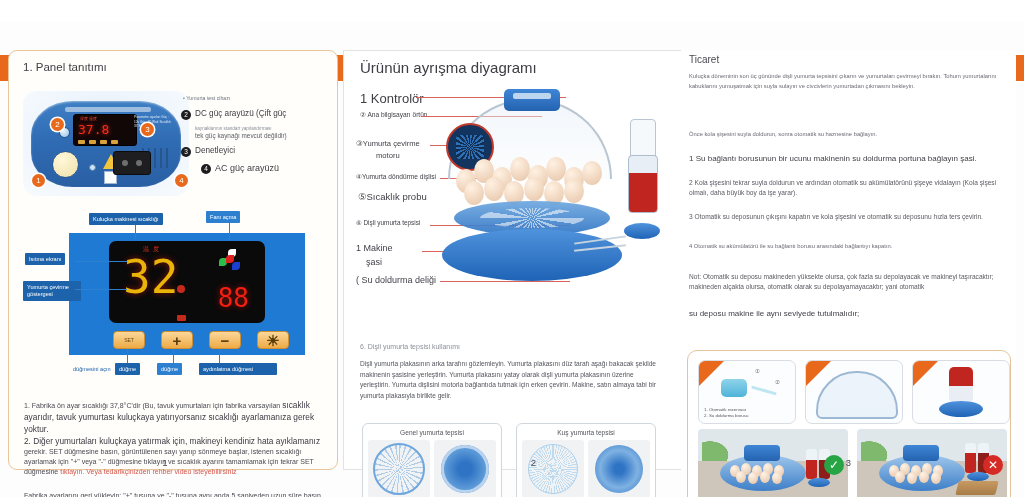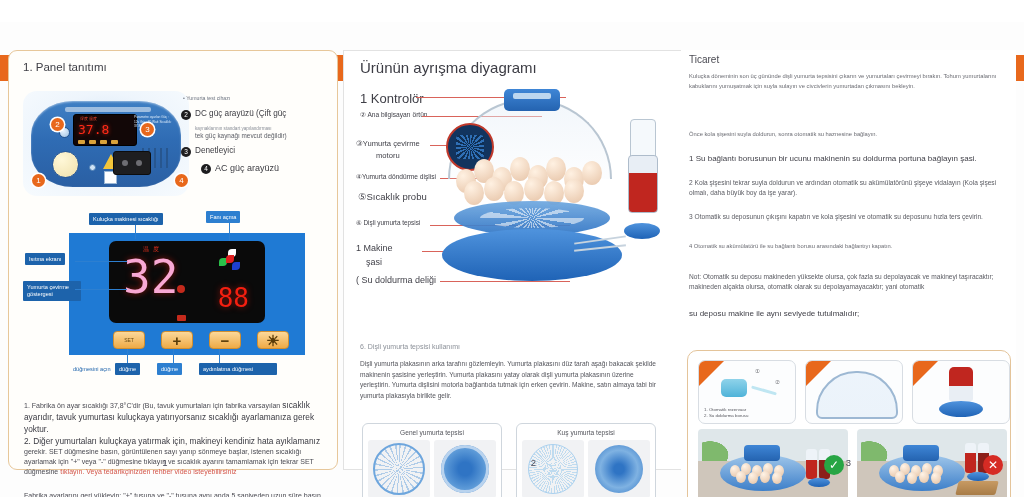--- a/index.html
+++ b/index.html
@@ -140,21 +140,21 @@
   .panel-blue{
     position:absolute;left:46px;top:24px;width:236px;height:122px;
     background:#1f7ad4;
   }
   .screen{
     position:absolute;left:86px;top:32px;width:156px;height:82px;border-radius:7px;
     background:#0a0a0a;
   }
   .seg-big{
     position:absolute;left:14px;top:14px;font-size:46px;line-height:44px;
-    color:#f9a8d4;font-family:"DejaVu Sans Mono", monospace;
+    color:#eab308;font-family:"DejaVu Sans Mono", monospace;
     text-shadow:0 0 6px rgba(244,31,16,.55);
   }
   .seg-small{
     position:absolute;right:16px;bottom:12px;font-size:26px;line-height:26px;
     color:#f41f10;font-family:"DejaVu Sans Mono", monospace;
     text-shadow:0 0 6px rgba(244,31,16,.55);
   }
   .seg-cn{position:absolute;left:34px;top:4px;font-size:6px;color:#e8301d;letter-spacing:4px;}
   .fan{position:absolute;right:22px;top:8px;width:24px;height:24px;}
   .fan i{position:absolute;width:8px;height:8px;border-radius:50% 0 50% 0;}

